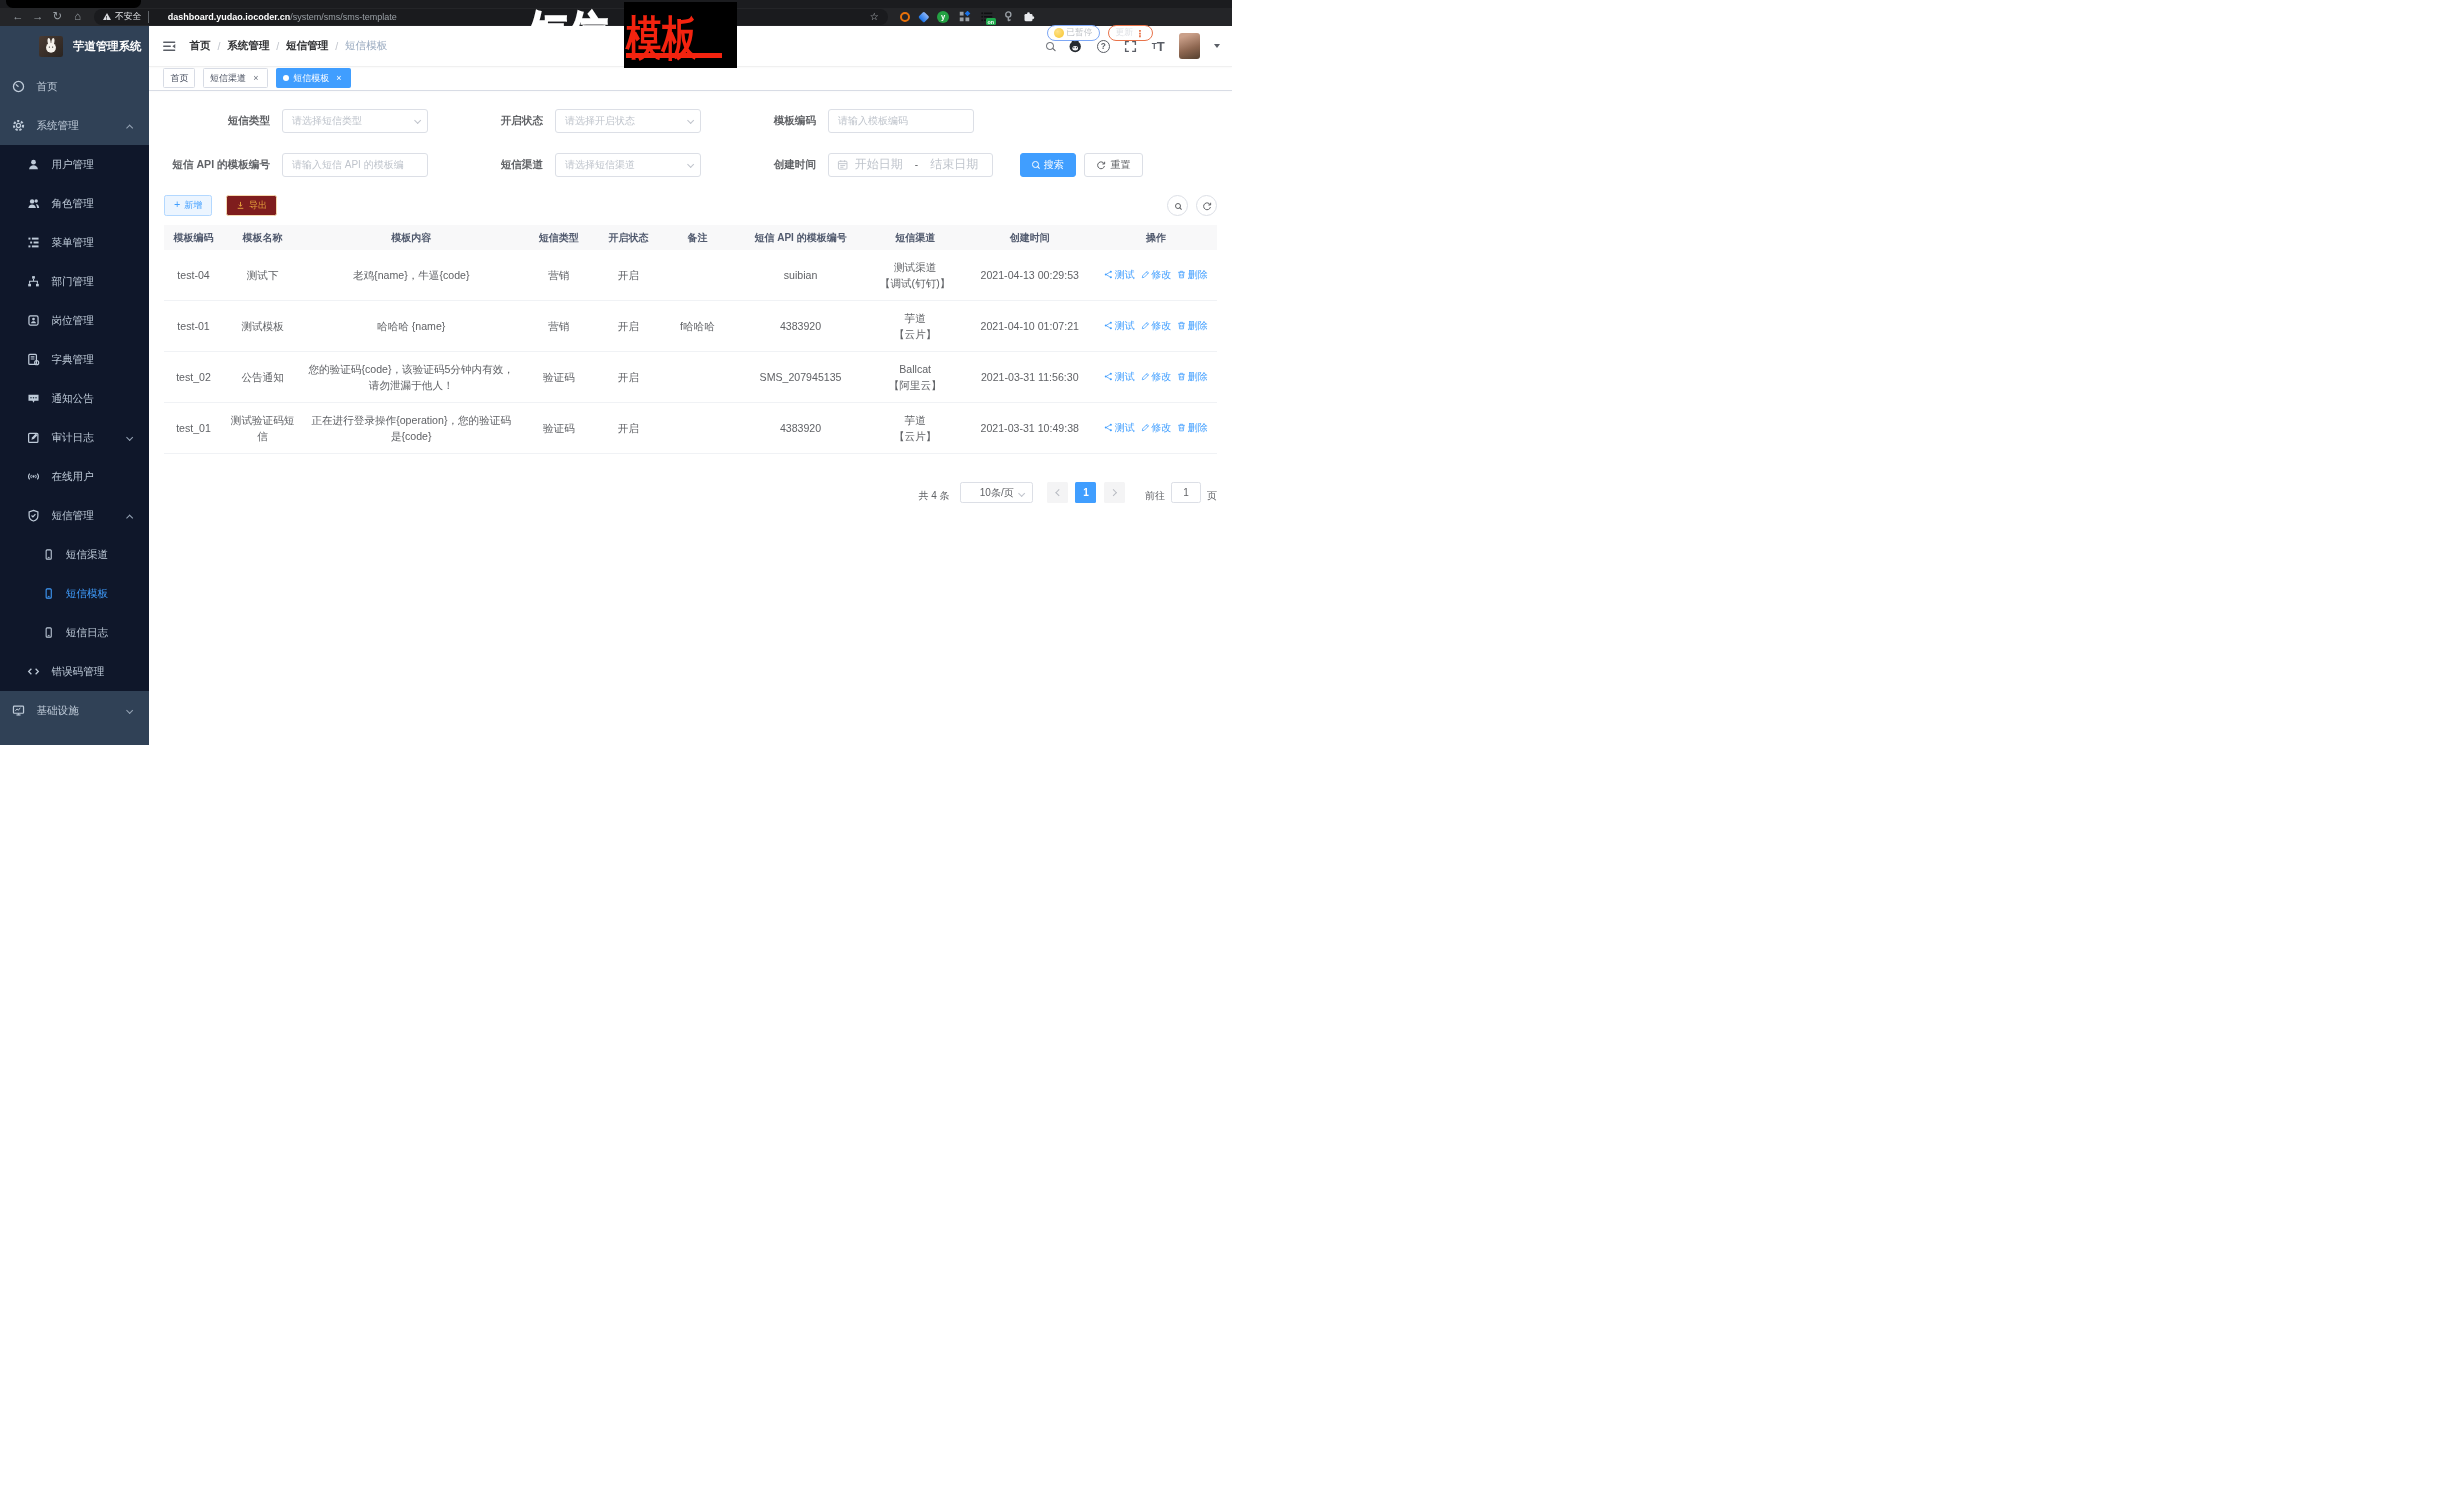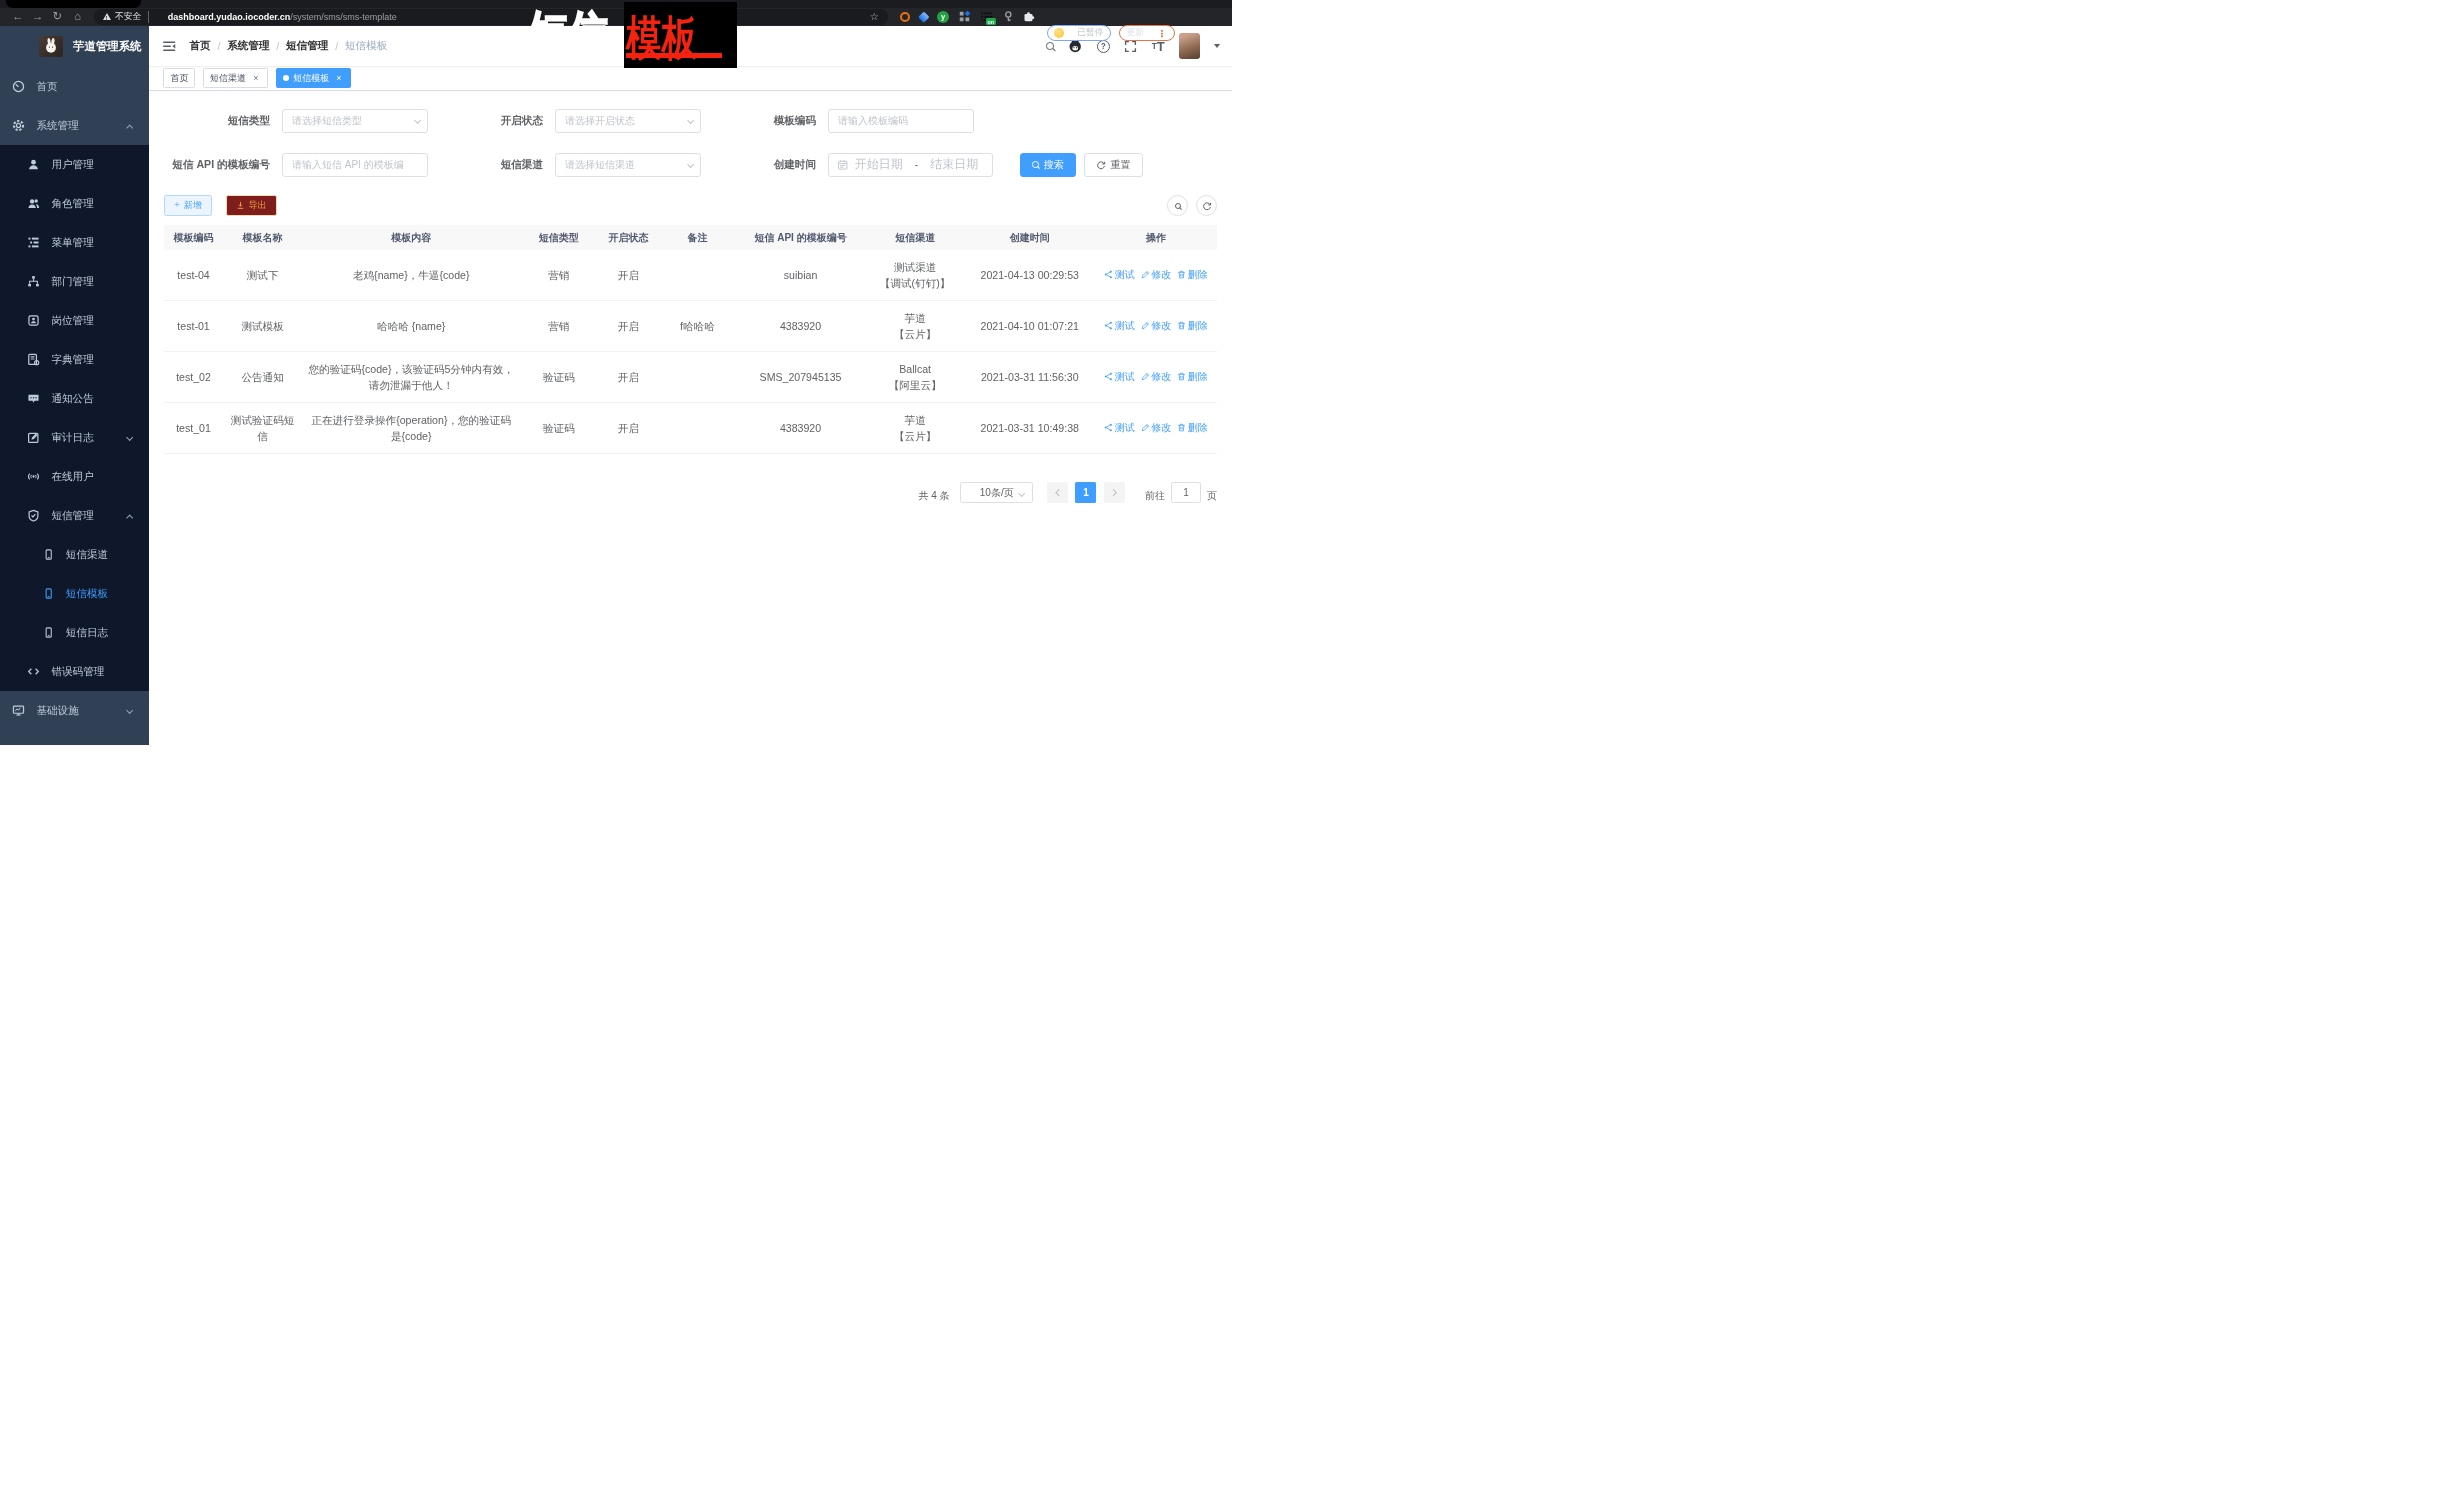--- a/index.html
+++ b/index.html
@@ -18,21 +18,21 @@
   .warn-tri i { position:absolute; left:-1.1px; top:1.9px; font-style:normal; font-size:5.3px; color:#1a1b1e; font-weight:bold; }
   .sec-label { color:#e8eaed; font-size:8.7px; padding-right:6.8px; border-right:0.8px solid #5f6368; }
   .url-text { margin-left:6.8px; font-size:9px; font-weight:bold; color:#fff; white-space:nowrap;padding-left:12px; }
   .url-text .path { color:#9aa0a6; font-weight:normal; }
   .pill-star { margin-left:auto; color:#bdc1c6; font-size:10px; cursor:pointer; }
   .ext-row { display:flex; align-items:center; gap:10px; margin-left:12px; }
   .ext { cursor:pointer; display:flex; align-items:center; justify-content:center; }
   .ring { width:10px; height:10px; border:2.7px solid #e8710a; border-radius:50%; }
   .gem { width:7.6px; height:7.6px; background:linear-gradient(180deg,#8ab4f8,#1a73e8); transform:rotate(45deg); border-radius:1.5px; }
   .ycircle { width:12px; height:12px; background:#24a143; border-radius:50%; color:#fff; font-size:7.6px; font-weight:bold; text-align:center; line-height:12px; }
-  .pin-pill { height:16.7px; border-radius:9px; display:flex; align-items:center; padding:0 6.8px; gap:13px; font-size:8.7px; cursor:pointer;margin-top:33px; }
+  .pin-pill { height:16.7px; border-radius:9px; display:flex; align-items:center; padding:0 6.8px; gap:2px; font-size:8.7px; cursor:pointer;margin-top:33px; }
   .paused { border:1.5px solid #7da7f4; color:#bdc1c6; margin-left:12px; }
   .upd { border:1.5px solid #e8734a; color:#dfe1e5; margin-left:7.6px; }
   .face { width:10px; height:10px; border-radius:50%; background:radial-gradient(circle at 35% 35%,#ffe28a,#f7c52a); }
   .vdots { color:#e8734a; font-weight:bold; font-size:10px; }
 
   
   .app { display:flex; height:719px; }
 
   
   .sidebar { width:149px; background:#304156; color:#bfcbd9; flex:none; display:flex; flex-direction:column; }
@@ -85,21 +85,21 @@
   .filter-row { display:flex; align-items:center; margin-bottom:20px; }
   .f-item { display:flex; align-items:center; margin-right:9px; }
   .f-label { width:106px; text-align:right; margin-right:12px; font-size:10.6px; font-weight:600; color:#606266; white-space:nowrap; }
   .ctl { width:146px; height:24px; border:0.8px solid #dcdfe6; border-radius:3px; font-size:10px; color:#606266; padding:0 21px 0 9px; outline:none; font-family:inherit; }
   .ctl::placeholder { color:#bfc4cc; }
   .sel-wrap { position:relative; }
   .sel-caret { position:absolute; right:7.6px; top:9px; width:5.3px; height:5.3px; border-right:1.1px solid #c0c4cc; border-bottom:1.1px solid #c0c4cc; transform:rotate(45deg); pointer-events:none; }
   .date-ctl { width:165px; height:24px; border:0.8px solid #dcdfe6; border-radius:3px; display:flex; align-items:center; padding:0 7.6px; cursor:pointer; }
   .date-ph { color:#bfc4cc; font-size:12px; }
   .date-sep { color:#606266; margin:0 12px; font-size:10px; }
-  .btn { height:24px; border-radius:3px; font-size:10px; padding:0 11.4px; display:inline-flex; align-items:center; gap:4.5px; cursor:pointer; border:0.8px solid #dcdfe6; background:#fff; color:#606266; font-family:Liberation Serif, serif; }
+  .btn { height:24px; border-radius:3px; font-size:10px; padding:0 11.4px; display:inline-flex; align-items:center; gap:4.5px; cursor:pointer; border:0.8px solid #dcdfe6; background:#fff; color:#606266; font-family:Liberation Mono, monospace; }
   .btn-primary { background:#409EFF; border-color:#409EFF; color:#fff; }
   .btn-search { margin-left:18px; }
   .btn-reset { margin-left:7.6px; }
   .mag-w { width:6.8px; height:6.8px; border:1.2px solid #fff; border-radius:50%; position:relative; display:inline-block; }
   .mag-w::after { content:""; position:absolute; width:3px; height:1.2px; background:#fff; transform:rotate(45deg); right:-2.3px; bottom:-1.5px; }
 
   .toolbar { display:flex; align-items:center; margin-top:-1.5px; }
   .btn-sm { height:21px; padding:0 9px; font-size:9px; border-radius:2.3px; gap:3.8px; }
   .btn-add { color:#409EFF; background:#ecf5ff; border-color:#b3d8ff; }
   .btn-export { color:#E6A23C; background:#7f1d1d; border-color:#f5dab1; margin-left:14px; }

